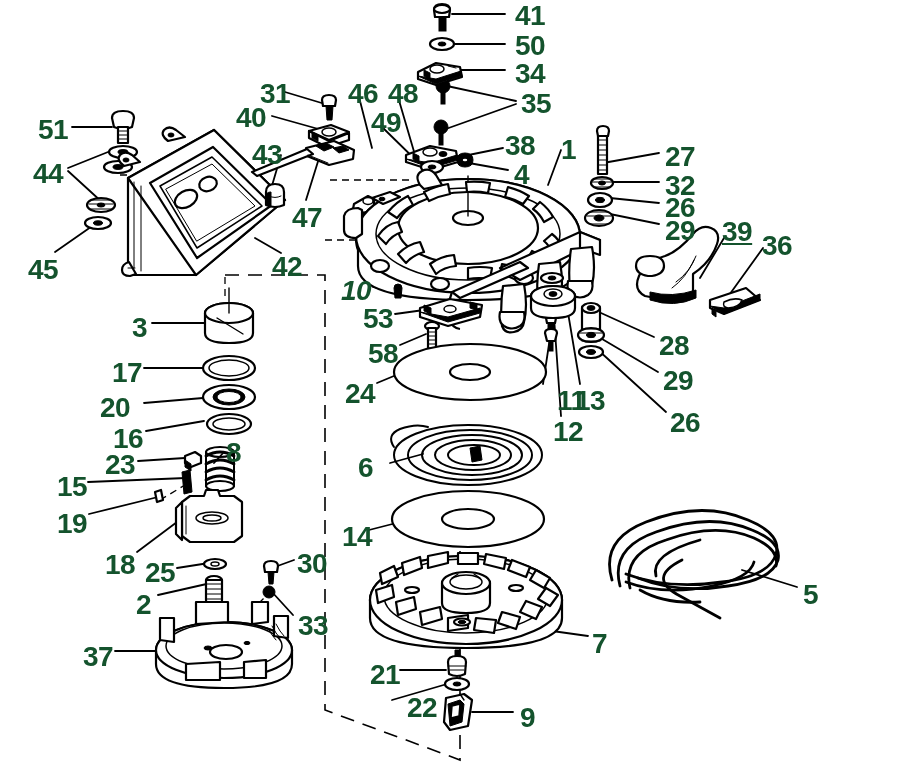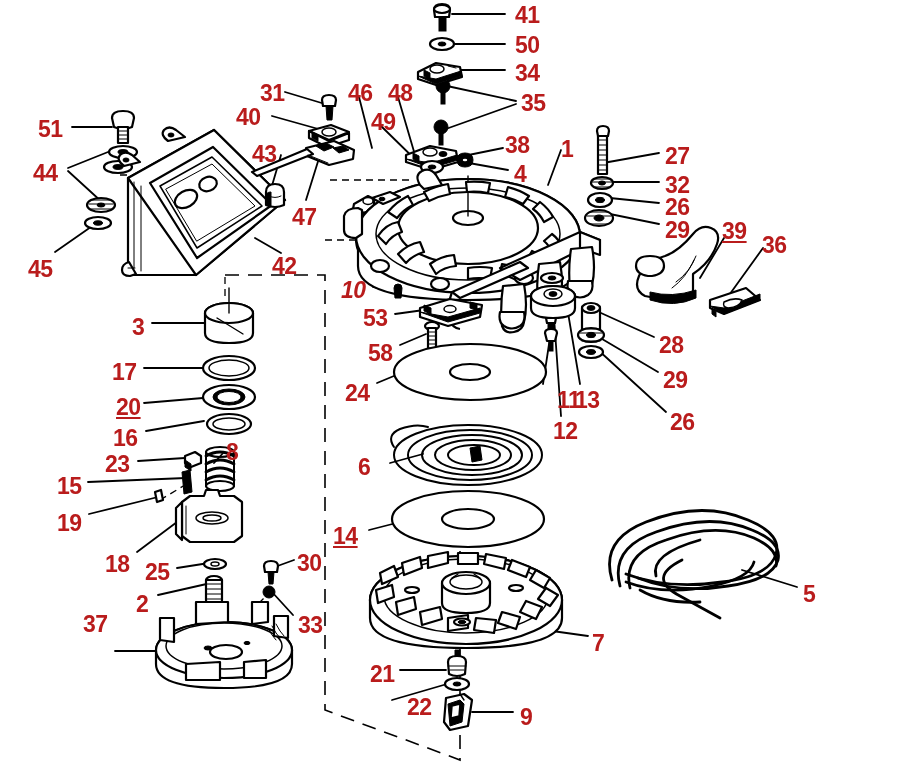--- a/index.html
+++ b/index.html
@@ -9,22 +9,22 @@
     width:900px;height:781px;overflow:hidden;position:relative;
   }
   #diagram-root{
     position:relative;width:900px;height:781px;background:#ffffff;
   }
   #svg-layer{position:absolute;left:0;top:0;width:900px;height:781px;}
   .callout{
     position:absolute;
     font-family:"Liberation Sans", sans-serif;
     font-weight:bold;
-    color:#b91c1c;
-    font-size:23px;
+    color:#14532d;
+    font-size:28px;
     line-height:23px;
     letter-spacing:-0.5px;
     white-space:nowrap;
     -webkit-font-smoothing:none;
   }
 </style>
 </head>
 <body>
 
 <div id="diagram-root">
@@ -635,37 +635,37 @@
   <div class="callout" style="left:272px;top:255px;">42</div>
   <div class="callout" style="left:28px;top:258px;">45</div>
   <div class="callout" style="left:341px;top:279px;font-style:italic;">10</div>
   <div class="callout" style="left:363px;top:307px;">53</div>
   <div class="callout" style="left:132px;top:316px;">3</div>
   <div class="callout" style="left:659px;top:334px;">28</div>
   <div class="callout" style="left:368px;top:342px;">58</div>
   <div class="callout" style="left:663px;top:369px;">29</div>
   <div class="callout" style="left:112px;top:361px;">17</div>
   <div class="callout" style="left:345px;top:382px;">24</div>
-  <div class="callout" style="left:116px;top:396px;text-decoration:underline;">20</div>
+  <div class="callout" style="left:100px;top:396px;">20</div>
   <div class="callout" style="left:557px;top:389px;">11</div>
   <div class="callout" style="left:575px;top:389px;">13</div>
   <div class="callout" style="left:670px;top:411px;">26</div>
   <div class="callout" style="left:113px;top:427px;">16</div>
   <div class="callout" style="left:553px;top:420px;">12</div>
   <div class="callout" style="left:226px;top:441px;">8</div>
   <div class="callout" style="left:105px;top:453px;">23</div>
   <div class="callout" style="left:358px;top:456px;">6</div>
   <div class="callout" style="left:57px;top:475px;">15</div>
   <div class="callout" style="left:57px;top:512px;">19</div>
-  <div class="callout" style="left:333px;top:525px;text-decoration:underline;">14</div>
+  <div class="callout" style="left:342px;top:525px;">14</div>
   <div class="callout" style="left:105px;top:553px;">18</div>
   <div class="callout" style="left:297px;top:552px;">30</div>
   <div class="callout" style="left:145px;top:561px;">25</div>
   <div class="callout" style="left:803px;top:583px;">5</div>
   <div class="callout" style="left:136px;top:593px;">2</div>
   <div class="callout" style="left:298px;top:614px;">33</div>
   <div class="callout" style="left:592px;top:632px;">7</div>
-  <div class="callout" style="left:83px;top:613px;text-align:center;">37</div>
+  <div class="callout" style="left:83px;top:645px;text-align:center;">37</div>
   <div class="callout" style="left:370px;top:663px;">21</div>
   <div class="callout" style="left:360px;top:696px;margin-left:47px;">22</div>
   <div class="callout" style="left:520px;top:706px;">9</div>
 
 </div>
 
 </body></html>

